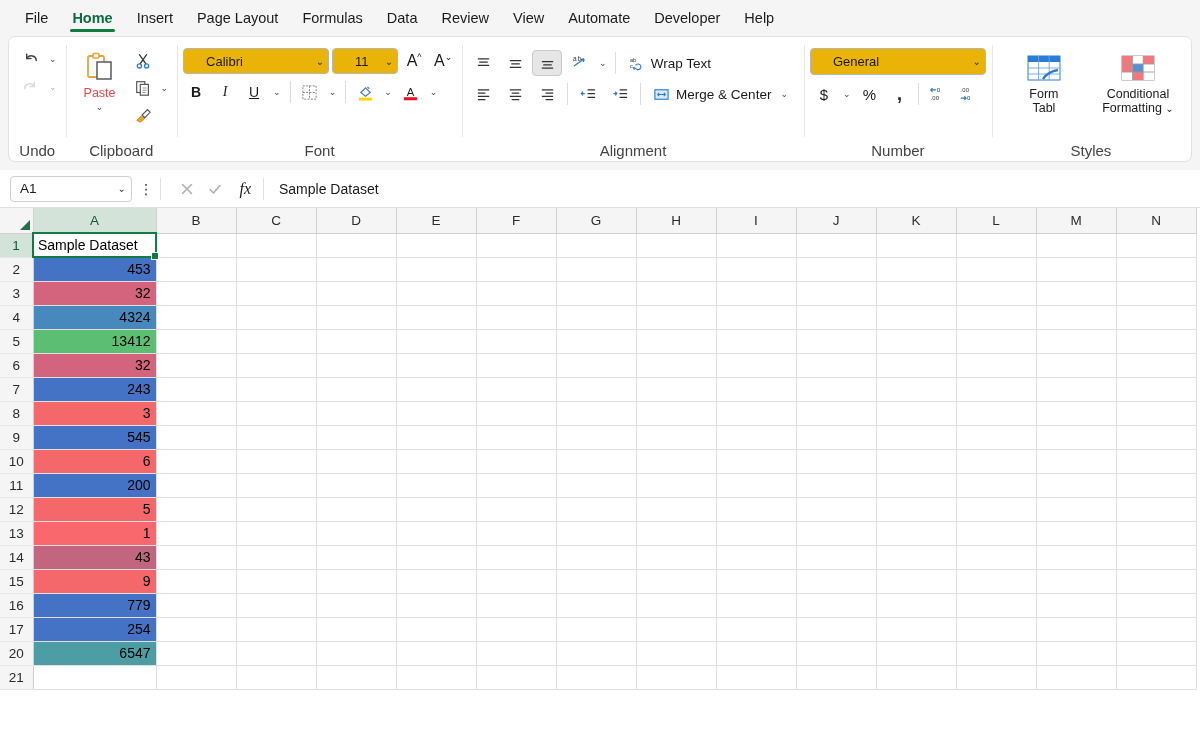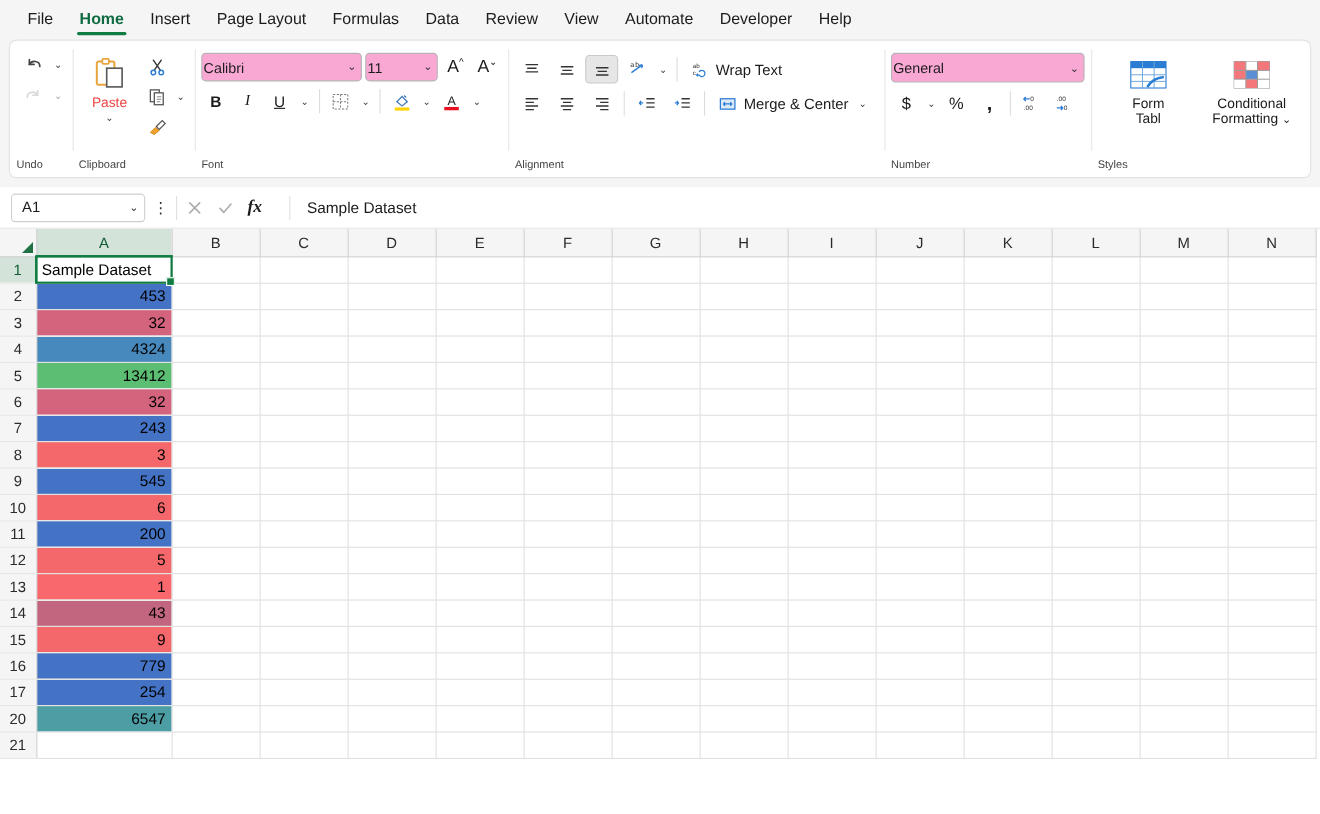--- a/index.html
+++ b/index.html
@@ -69,23 +69,23 @@
   .group + .group::before {
     content: "";
     position: absolute;
     left: 0; top: 8px; bottom: 24px;
     width: 1px;
     background: #e6e6e6;
   }
   .group-body { flex: 1 1 auto; display: flex; }
   .group-label {
     height: 20px;
-    font-size: 10px;
+    font-size: 15px;
     color: #444;
-    text-align: left;
+    text-align: center;
     line-height: 20px;
     position: relative;
   }
 
   .btn {
     display: flex;
     align-items: center;
     justify-content: center;
     border-radius: 4px;
     cursor: default;
@@ -119,24 +119,24 @@
   .clip-side-row { display: flex; align-items: center; }
   .clip-small { width: 30px; height: 26px; }
 
   
   .font-col { display: flex; flex-direction: column; gap: 5px; padding-top: 6px; }
   .font-row1, .font-row2 { display: flex; align-items: center; gap: 3px; }
   .combo {
     height: 26px;
     border: 1px solid #b5b5b5;
     border-radius: 4px;
-    background: #f9a8d4;
+    background: #eab308;
     display: flex;
     align-items: center;
-    padding: 0 4px 0 1px;
+    padding: 0 4px 0 22px;
     font-size: 13px;
     color: #1b1b1b;
     cursor: default;
   }
   .combo .combo-text { flex: 1 1 auto; white-space: nowrap; overflow: hidden; }
   .combo .combo-caret { font-size: 10px; color: #333; padding-left: 6px; }
   .font-name { width: 146px; }
   .font-size { width: 66px; }
   .fbtn { width: 26px; height: 26px; font-size: 14px; }
   .sep-v { width: 1px; align-self: stretch; background: #dcdcdc; margin: 2px 3px; }
@@ -201,22 +201,22 @@
     display: flex; align-items: center; justify-content: center;
     font-size: 14px; color: #333; letter-spacing: 0;
     cursor: default;
   }
   .fbar-icons {
     display: flex; align-items: center; gap: 2px;
     padding: 0 6px 0 2px;
   }
   .fbar-icon {
     width: 26px; height: 26px;
-    display: flex; align-items: center; justify-content: flex-start;
-    border-radius: 4px; cursor: default; font-weight: bold;
+    display: flex; align-items: center; justify-content: flex-end;
+    border-radius: 4px; cursor: default;
   }
   .fbar-icon.dim { color: #adadad; }
   .fbar-divider { width: 1px; height: 22px; background: #e0e0e0; }
   .formula-input {
     flex: 1 1 auto; height: 26px;
     display: flex; align-items: center;
     padding-left: 9px;
     font-size: 14px; color: #1b1b1b;
     background: #fff;
     border: none;

